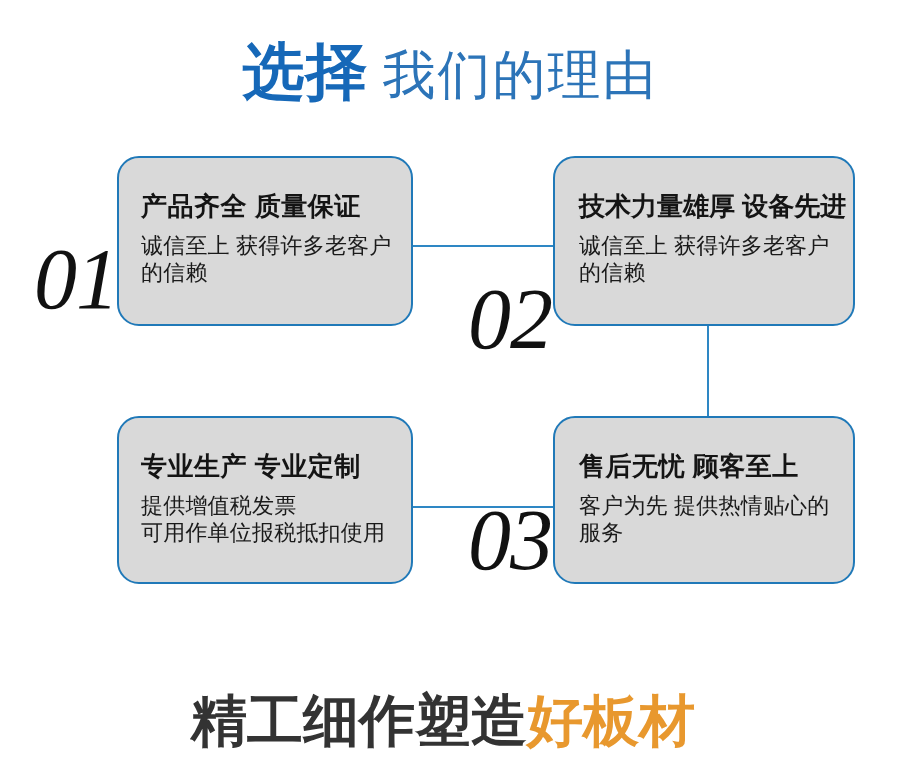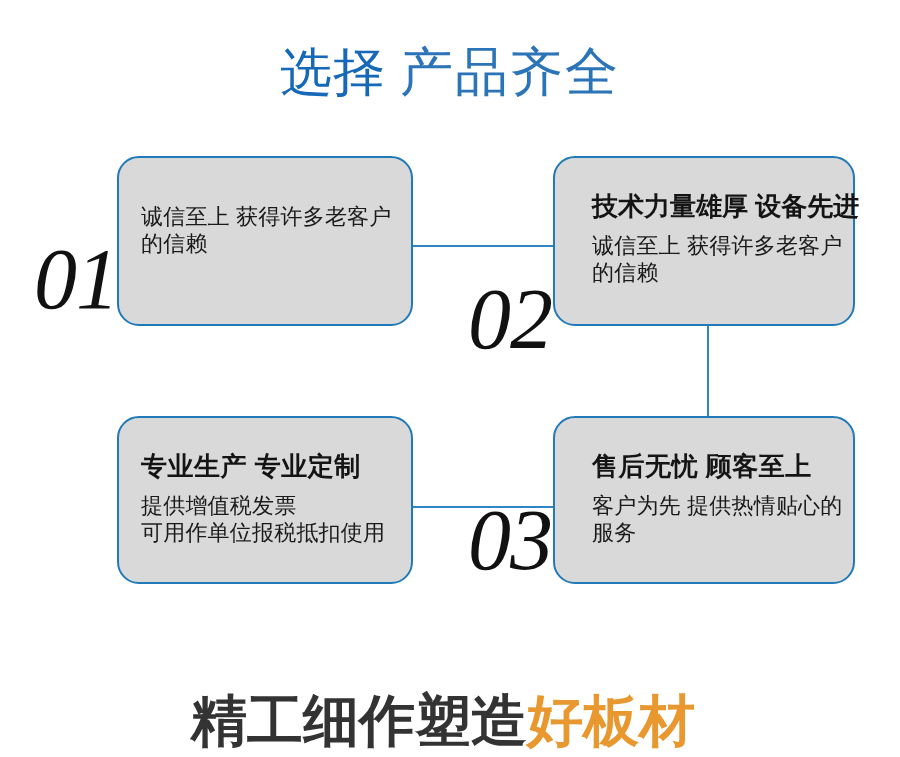--- a/index.html
+++ b/index.html
@@ -26,22 +26,22 @@
     position: absolute;
     left: 0;
     top: 22px;
     width: 900px;
     height: 100px;
     text-align: center;
     white-space: nowrap;
     line-height: 100px;
   }
   .header-strong {
-    font-size: 52px;
-    font-weight: 400;
+    font-size: 62px;
+    font-weight: 700;
     color: #1668B8;
     letter-spacing: 1px;
     vertical-align: baseline;
   }
   .header-light {
     font-size: 53px;
     font-weight: 400;
     color: #2C74B8;
     letter-spacing: 2px;
     margin-left: 14px;
@@ -102,21 +102,21 @@
   .card-body {
     margin-top: 11px;
     font-size: 22px;
     font-weight: 400;
     color: #1A1A1A;
     line-height: 27px;
     letter-spacing: 0.2px;
     max-width: 258px;
   }
   .card-02 .card-inner,
-  .card-03 .card-inner { padding-left: 37px; }
+  .card-03 .card-inner { padding-left: 24px; }
   .card-02 .card-title { letter-spacing: 0px; }
 
   
   .footer {
     position: absolute;
     left: 0;
     top: 686px;
     width: 886px;
     text-align: center;
     white-space: nowrap;
@@ -134,33 +134,34 @@
     color: #E8982E;
     letter-spacing: 0px;
   }
 </style>
 </head>
 <body>
 
 <div id="page">
 
   <div class="header">
-    <span class="header-strong">选择</span><span class="header-light">产品齐全</span>
+    <span class="header-strong">选择</span><span class="header-light">我们的理由</span>
   </div>
 
   <div class="connector conn-h1"></div>
   <div class="connector conn-v"></div>
   <div class="connector conn-h2"></div>
 
   <div class="num num-01">01</div>
   <div class="num num-02">02</div>
   <div class="num num-03">03</div>
 
   <div class="card card-01">
     <div class="card-inner">
+      <div class="card-title">产品齐全 质量保证</div>
       <div class="card-body">诚信至上 获得许多老客户的信赖</div>
     </div>
   </div>
 
   <div class="card card-02">
     <div class="card-inner">
       <div class="card-title">技术力量雄厚 设备先进</div>
       <div class="card-body">诚信至上 获得许多老客户的信赖</div>
     </div>
   </div>

